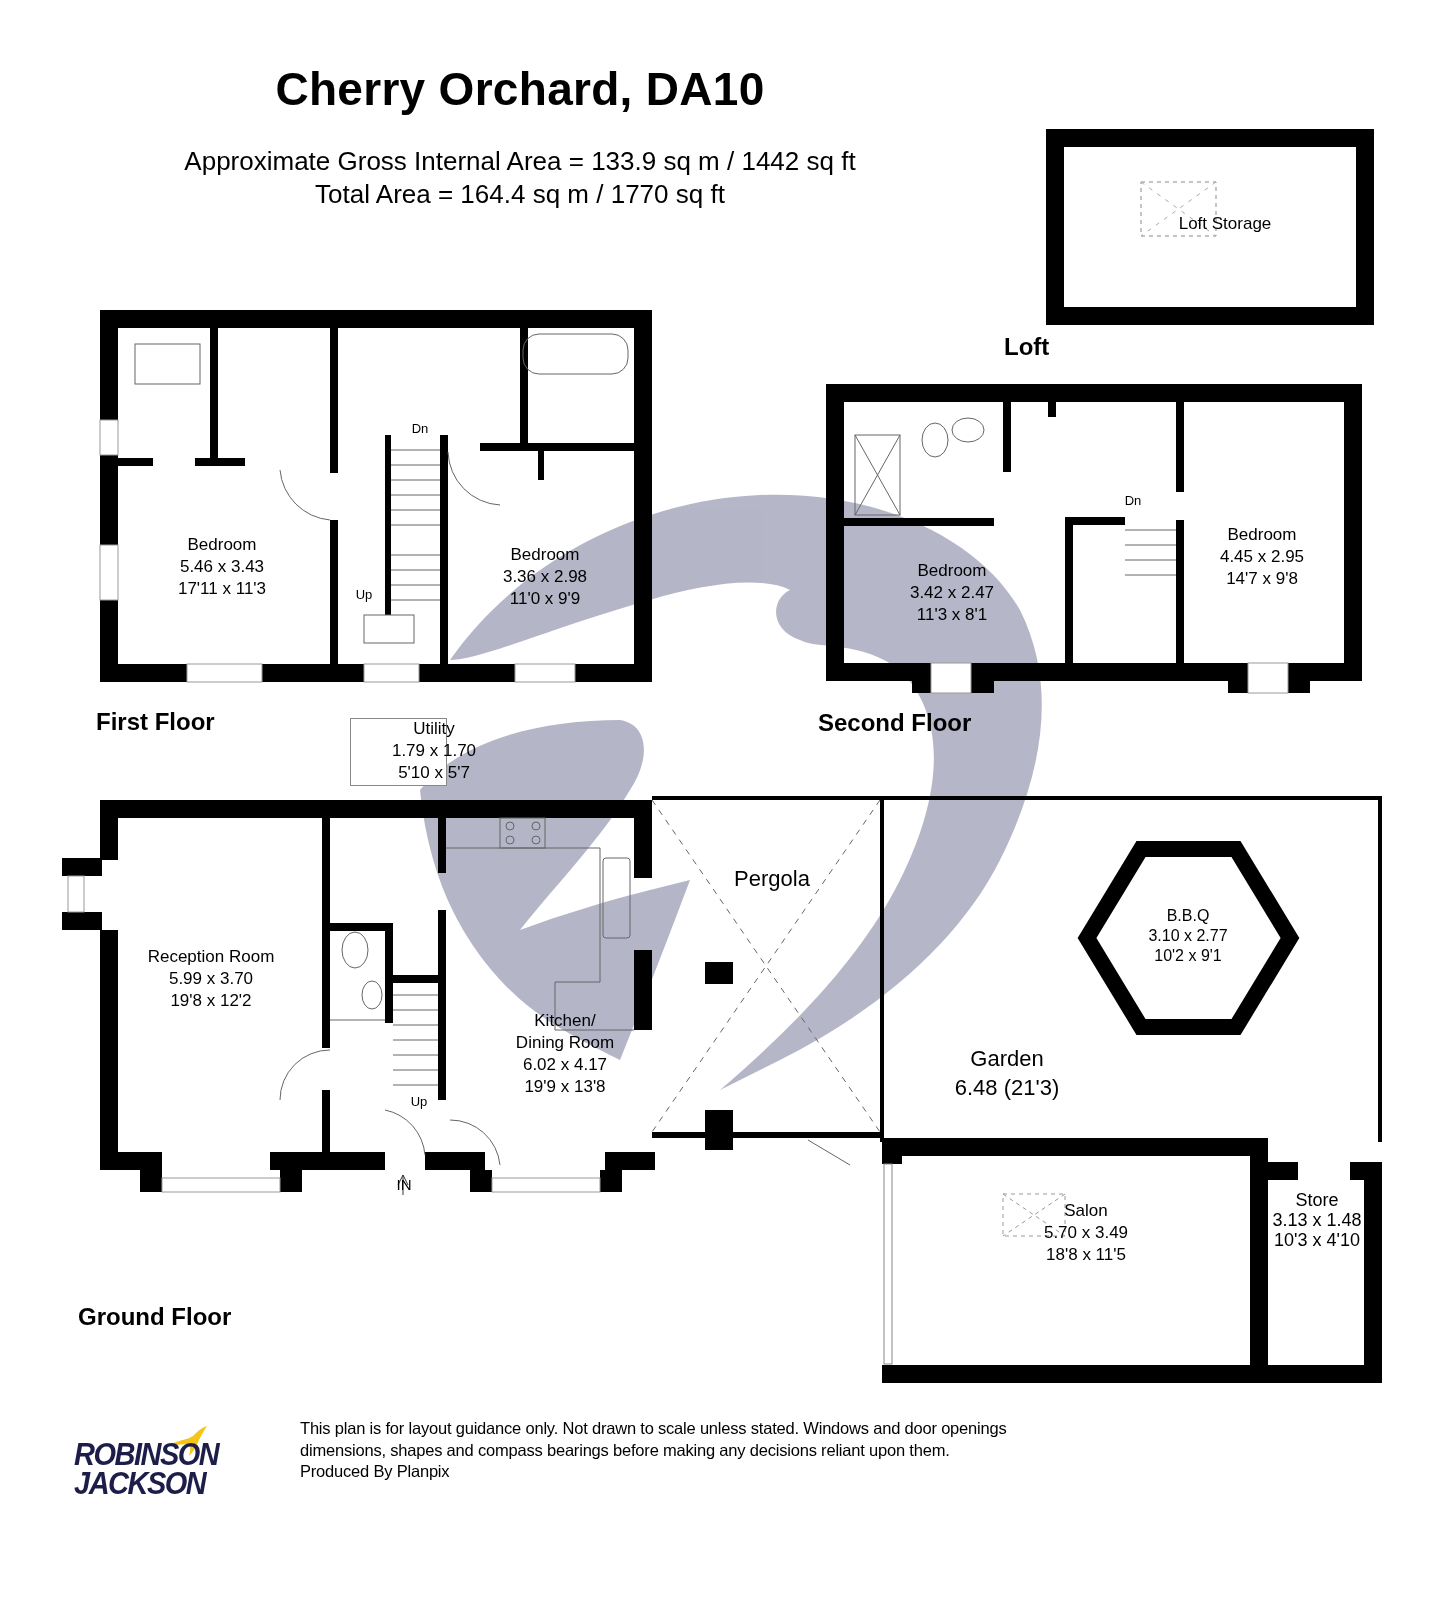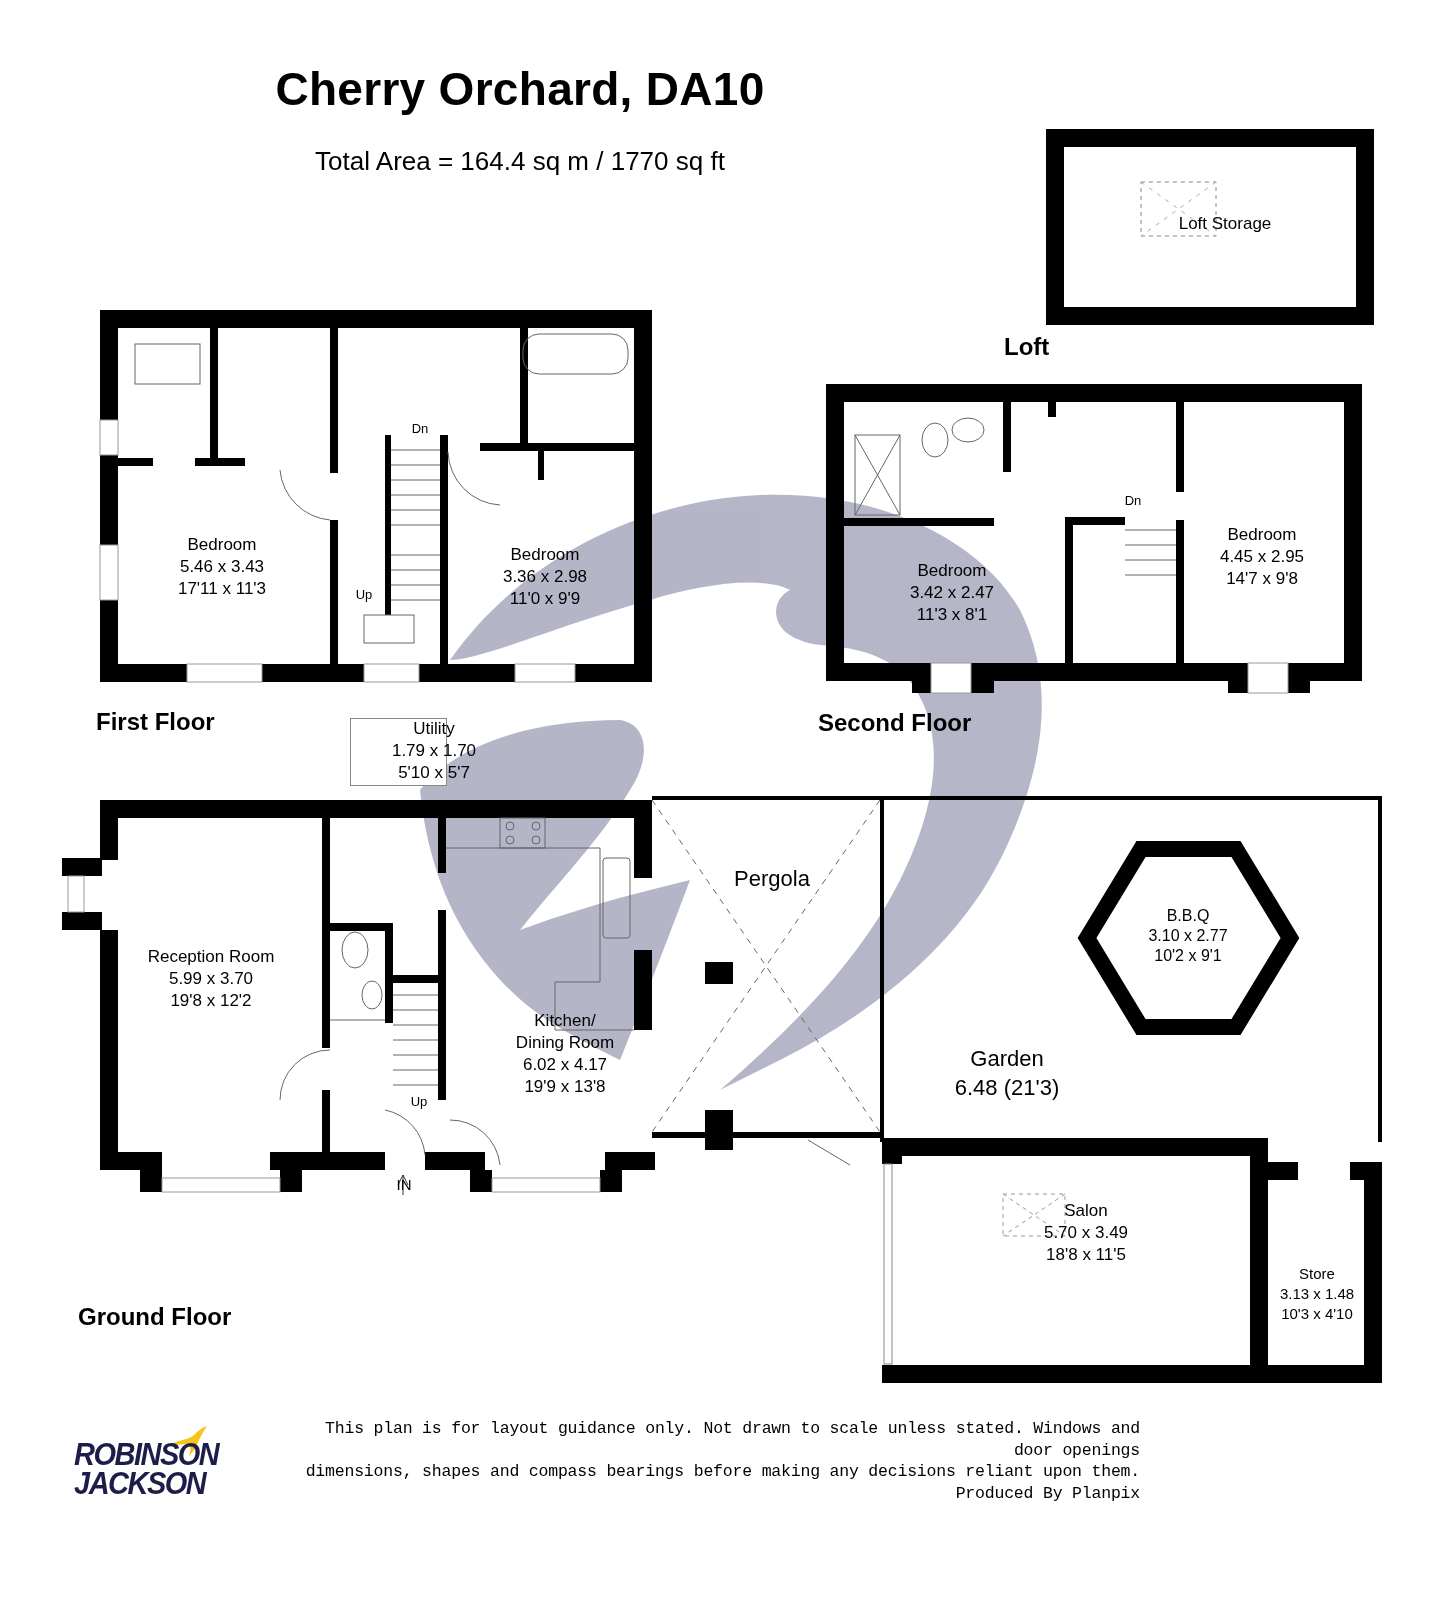--- a/index.html
+++ b/index.html
@@ -2,21 +2,21 @@
 <html><head>
 <meta charset="utf-8">
 <style>
   html, body { margin:0; padding:0; background:#ffffff; }
   body { width:1439px; height:1600px; position:relative; overflow:hidden; font-family:"Liberation Sans", sans-serif; color:#000; }
   .title { position:absolute; left:0; width:1040px; top:62px; text-align:center; font-weight:bold; font-size:46px; letter-spacing:0.3px; }
   .areas { position:absolute; left:0; width:1040px; top:145px; text-align:center; font-size:26px; line-height:33px; }
   .floor-label { position:absolute; font-weight:bold; font-size:24px; }
   .room-label { position:absolute; text-align:center; font-size:17px; line-height:22px; transform:translateX(-50%); white-space:nowrap; }
   .small { font-size:13px; }
-  .disclaimer { position:absolute; left:300px; width:840px; top:1418px; text-align:right; font-size:16.5px; line-height:21.5px; font-family:Liberation Mono, monospace; letter-spacing:-0.2px; }
+  .disclaimer { position:absolute; left:300px; width:840px; top:1418px; text-align:left; font-size:16.5px; line-height:21.5px; font-family:Liberation Sans, sans-serif; letter-spacing:-0.2px; }
   .logo { position:absolute; left:74px; top:1440px; width:150px; }
   .logo .l1, .logo .l2 { font-family:"Liberation Sans", sans-serif; font-weight:bold; font-style:italic; color:#1d1d4a; font-size:29px; line-height:29px; letter-spacing:-1.5px; transform:scaleY(1.1); }
   svg.plan { position:absolute; left:0; top:0; }
   .utility-box { position:absolute; left:350px; top:718px; width:95px; height:66px; border:1px solid #888; background:#fff; }
 </style>
 </head>
 <body>
 
 <svg class="plan" width="1439" height="1600" viewBox="0 0 1439 1600">
 
@@ -178,20 +178,21 @@
   </g>
 
   <g>
     <polygon points="1141,849 1236,849 1290,938 1236,1027 1141,1027 1087,938" fill="none" stroke="#000" stroke-width="16"></polygon>
     <line x1="1105" y1="870" x2="1138" y2="830" stroke="#fff" stroke-width="0"></line>
   </g>
 </svg>
 
 <div class="title">Cherry Orchard, DA10</div>
 <div class="areas">
+  <div>Approximate Gross Internal Area = 133.9 sq m / 1442 sq ft</div>
   <div>Total Area = 164.4 sq m / 1770 sq ft</div>
 </div>
 
 <div class="room-label" style="left:1225px; top:213px;">
   <div>Loft Storage</div>
 </div>
 <div class="floor-label" style="left:1004px; top:333px;">Loft</div>
 
 <div class="room-label" style="left:222px; top:534px;">
   <div>Bedroom</div>
@@ -245,21 +246,21 @@
 <div class="room-label" style="left:1188px; top:906px; font-size:16px; line-height:20px;">
   <div>B.B.Q</div>
   <div>3.10 x 2.77</div>
   <div>10'2 x 9'1</div>
 </div>
 <div class="room-label" style="left:1086px; top:1200px;">
   <div>Salon</div>
   <div>5.70 x 3.49</div>
   <div>18'8 x 11'5</div>
 </div>
-<div class="room-label" style="left:1317px; top:1264px; font-size:15px; line-height:20px;">
+<div class="room-label" style="left:1317px; top:1190px; font-size:18px; line-height:20px;">
   <div>Store</div>
   <div>3.13 x 1.48</div>
   <div>10'3 x 4'10</div>
 </div>
 <div class="room-label small" style="left:419px; top:1091px;">Up</div>
 <div class="room-label" style="left:404px; top:1174px; font-size:15px;">IN</div>
 <div class="floor-label" style="left:78px; top:1303px;">Ground Floor</div>
 
 <div class="logo">
   <svg width="40" height="30" viewBox="0 0 40 30" style="position:absolute; left:95px; top:-14px;">

